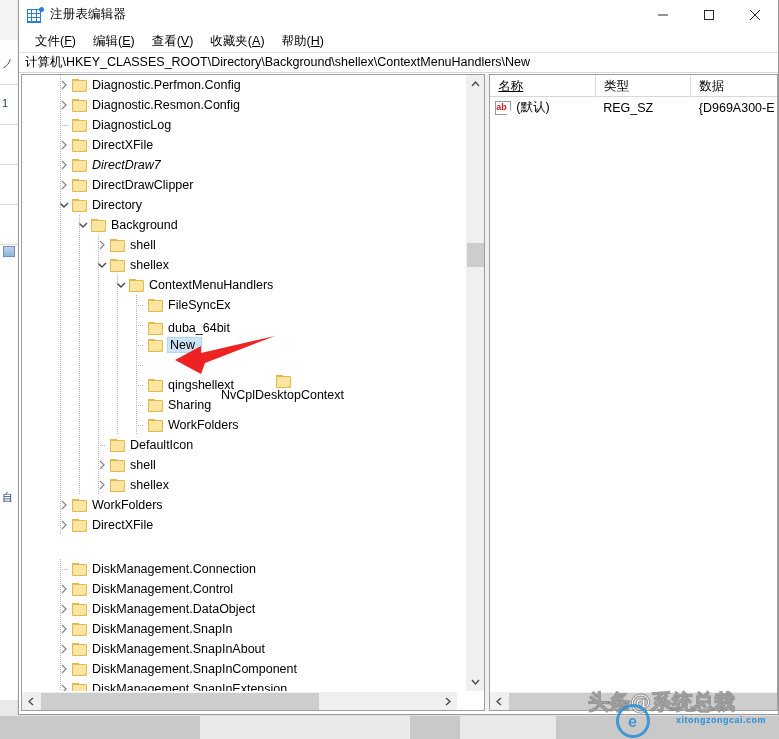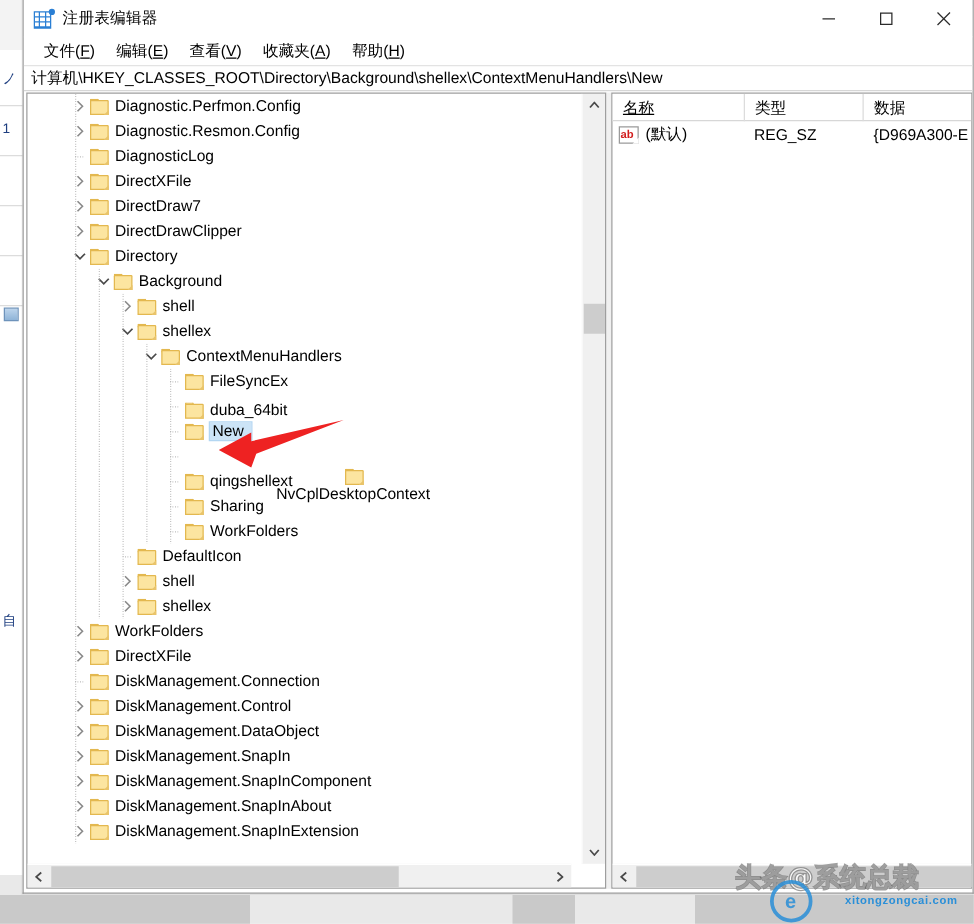--- a/index.html
+++ b/index.html
@@ -460,21 +460,21 @@
                 <path d="M2 1 L6 5 L2 9" fill="none" stroke="#8a8a8a" stroke-width="1.3"></path>
               </svg>
             </div>
             <div class="folder">
               <div class="tab"></div>
               <div class="body"></div>
               <div class="fold"></div>
             </div>
             <span class="tree-label">DirectXFile</span>
           </div>
-          <div class="tree-row" style="padding-left: 34px;">
+          <div class="tree-row" style="padding-left: 34px; font-style: italic;">
             <div class="guide" style="left: 38px;"></div>
             <div class="twisty">
               <svg width="8" height="10" viewBox="0 0 8 10">
                 <path d="M2 1 L6 5 L2 9" fill="none" stroke="#8a8a8a" stroke-width="1.3"></path>
               </svg>
             </div>
             <div class="folder">
               <div class="tab"></div>
               <div class="body"></div>
               <div class="fold"></div>
@@ -744,21 +744,21 @@
                 <path d="M2 1 L6 5 L2 9" fill="none" stroke="#8a8a8a" stroke-width="1.3"></path>
               </svg>
             </div>
             <div class="folder">
               <div class="tab"></div>
               <div class="body"></div>
               <div class="fold"></div>
             </div>
             <span class="tree-label">DirectXFile</span>
           </div>
-          <div class="tree-row" style="padding-left: 34px;">
+          <div class="tree-row" style="padding-left: 34px; margin-top: 24px;">
             <div class="guide" style="left: 38px;"></div>
             <div class="guide-h" style="left: 38px; top: 10px; width: 7px;"></div>
             <div class="twisty"></div>
             <div class="folder">
               <div class="tab"></div>
               <div class="body"></div>
               <div class="fold"></div>
             </div>
             <span class="tree-label">DiskManagement.Connection</span>
           </div>
@@ -809,35 +809,35 @@
             <div class="twisty">
               <svg width="8" height="10" viewBox="0 0 8 10">
                 <path d="M2 1 L6 5 L2 9" fill="none" stroke="#8a8a8a" stroke-width="1.3"></path>
               </svg>
             </div>
             <div class="folder">
               <div class="tab"></div>
               <div class="body"></div>
               <div class="fold"></div>
             </div>
+            <span class="tree-label">DiskManagement.SnapInAbout</span>
+          </div>
+          <div class="tree-row" style="padding-left: 34px;">
+            <div class="guide" style="left: 38px;"></div>
+            <div class="twisty">
+              <svg width="8" height="10" viewBox="0 0 8 10">
+                <path d="M2 1 L6 5 L2 9" fill="none" stroke="#8a8a8a" stroke-width="1.3"></path>
+              </svg>
+            </div>
+            <div class="folder">
+              <div class="tab"></div>
+              <div class="body"></div>
+              <div class="fold"></div>
+            </div>
             <span class="tree-label">DiskManagement.SnapInComponent</span>
-          </div>
-          <div class="tree-row" style="padding-left: 34px;">
-            <div class="guide" style="left: 38px;"></div>
-            <div class="twisty">
-              <svg width="8" height="10" viewBox="0 0 8 10">
-                <path d="M2 1 L6 5 L2 9" fill="none" stroke="#8a8a8a" stroke-width="1.3"></path>
-              </svg>
-            </div>
-            <div class="folder">
-              <div class="tab"></div>
-              <div class="body"></div>
-              <div class="fold"></div>
-            </div>
-            <span class="tree-label">DiskManagement.SnapInAbout</span>
           </div>
           <div class="tree-row" style="padding-left: 34px;">
             <div class="guide" style="left: 38px;"></div>
             <div class="twisty">
               <svg width="8" height="10" viewBox="0 0 8 10">
                 <path d="M2 1 L6 5 L2 9" fill="none" stroke="#8a8a8a" stroke-width="1.3"></path>
               </svg>
             </div>
             <div class="folder">
               <div class="tab"></div>

